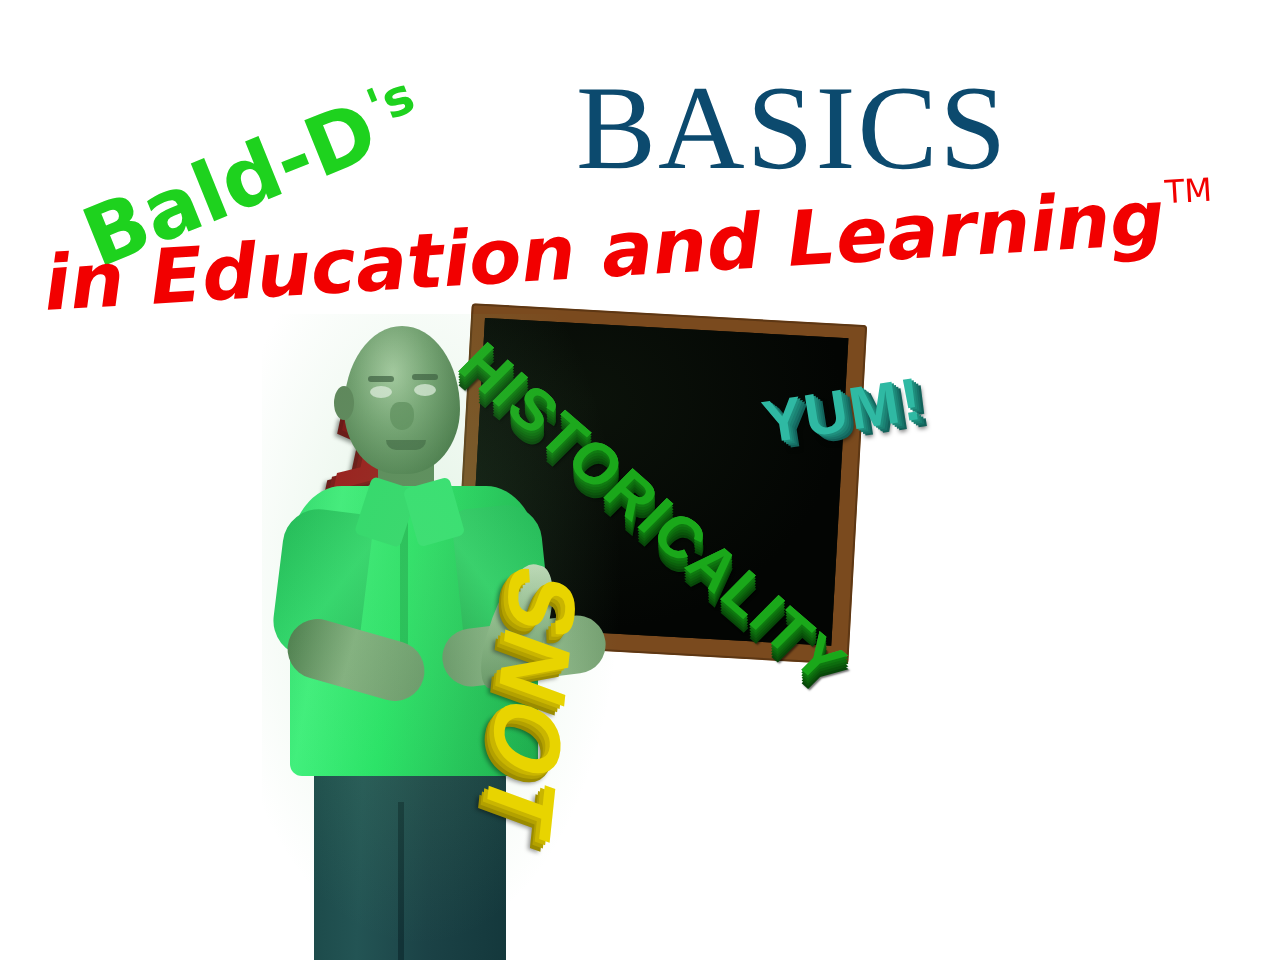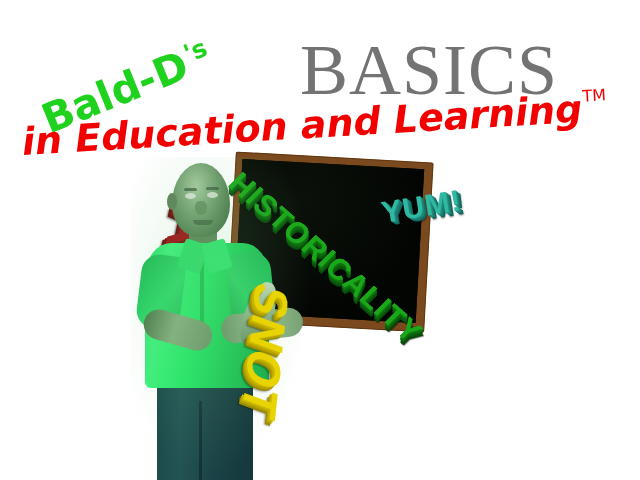--- a/index.html
+++ b/index.html
@@ -101,26 +101,25 @@
       2px 2px 0 #c9b500, 4px 3px 0 #b3a100, 6px 4px 0 #9a8b00,
       7px 5px 2px rgba(0,0,0,0.4);
   }
 
   
   #title-basics {
     position: absolute;
     left: 288px;
     top: 34px;
     font-family: "Liberation Serif", serif;
-    font-size: 72px;
+    font-size: 60px;
     line-height: 1;
-    color: #737373;
+    color: #0c4a6e;
     letter-spacing: 1px;
     white-space: nowrap;
-    margin-left: 12px;
   }
   #title-baldds {
     position: absolute;
     left: 44px;
     top: 100px;
     font-family: "DejaVu Sans", sans-serif;
     font-weight: bold;
     font-size: 41px;
     line-height: 1;
     color: #1ed21e;

